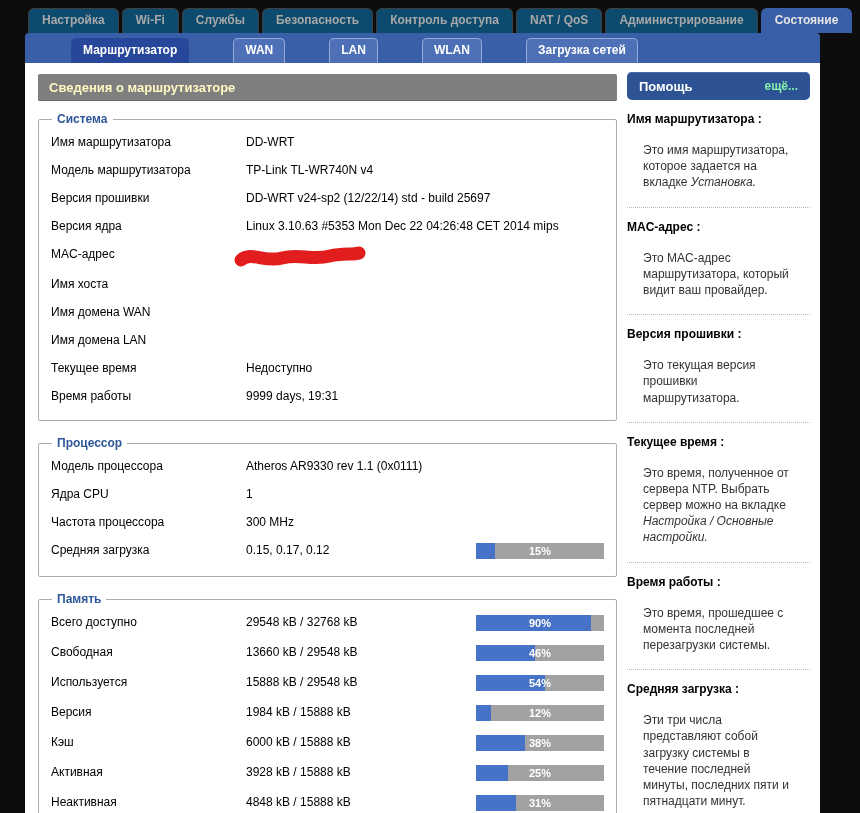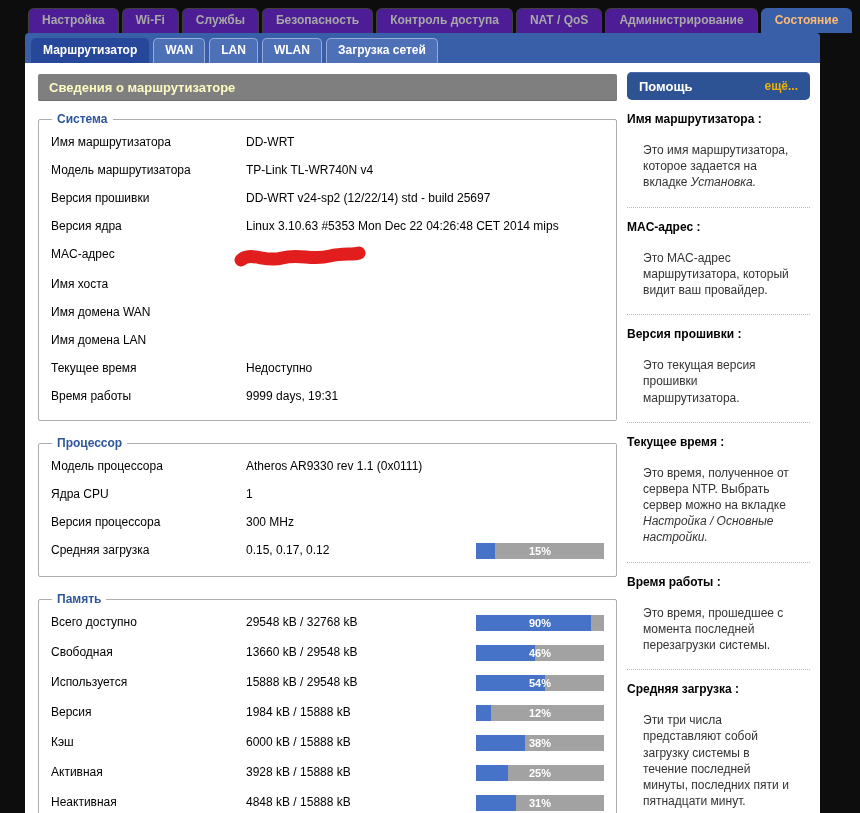--- a/index.html
+++ b/index.html
@@ -6,34 +6,34 @@
   body{
     width:860px;height:813px;overflow:hidden;
     background:#0d0d0d;
     font-family:"Liberation Sans","DejaVu Sans",sans-serif;
     position:relative;
   }
   .chrome{margin-left:25px;width:795px;}
   
   .tabs-row{display:flex;align-items:flex-end;padding:8px 0 0 3px;height:25px;}
   .tab{
-    background:#4c1d95;color:#a8a8a8;border:1px solid #3f3f3f;border-bottom:none;
+    background:#0c4a6e;color:#a8a8a8;border:1px solid #3f3f3f;border-bottom:none;
     border-radius:6px 6px 0 0;padding:5px 13px 6px;font-size:12px;font-weight:bold;
     margin-right:3px;cursor:pointer;white-space:nowrap;line-height:13px;
   }
-  .tab.active{background:#3a5fa9;color:#fdba74;border-color:#3a5fa9;}
+  .tab.active{background:#3a5fa9;color:#e5e5e5;border-color:#3a5fa9;}
   
   .subnav{
     background:#3a5fa9;height:30px;display:flex;align-items:flex-end;
     padding-left:6px;border-radius:4px 4px 0 0;
   }
   .subtab{
     background:#4d70b7;border:1px solid #97abd7;border-bottom:none;color:#fff;
     font-weight:bold;font-size:12px;padding:5px 11px 6px;border-radius:5px 5px 0 0;
-    margin-right:4px;cursor:pointer;white-space:nowrap;line-height:13px;
+    margin-right:4px;cursor:pointer;white-space:nowrap;line-height:13px;margin-left:40px;
   }
   .subtab.active{background:#27489a;border-color:#27489a;}
   
   .content{background:#ffffff;display:flex;min-height:750px;align-items:flex-start;}
   .main{width:600px;box-sizing:border-box;padding:8px 0 0 8px;}
   .title-bar{
     background:#7f7f7f;color:#fef9c3;font-weight:bold;font-size:13px;
     height:27px;line-height:27px;padding-left:11px;margin:3px 8px 2px 5px;
     border-radius:2px;box-shadow:inset 0 -1px 0 #6c6c6c;
   }
@@ -55,21 +55,21 @@
     color:#fff;font-weight:bold;font-size:11px;line-height:16px;
   }
   .scribble{margin:-4px 0 -6px -12px;display:block;}
   
   .help{width:195px;box-sizing:border-box;padding:9px 10px 0 2px;}
   .help-header{
     background:#2d5394;color:#fff;border-radius:5px;height:28px;
     display:flex;align-items:center;justify-content:space-between;
     padding:0 12px;font-weight:bold;font-size:13px;box-shadow:inset 0 1px 0 #4a6cac;
   }
-  .help-more{color:#eab308;font-size:12px;font-weight:bold;cursor:pointer;}
+  .help-more{color:#86efac;font-size:12px;font-weight:bold;cursor:pointer;}
   .help-topic h4{font-size:12px;color:#000;margin:12px 0 5px;}
   .help-topic p{font-size:12px;color:#333;margin:16px;line-height:1.35;}
   .help-topic .it{font-style:italic;}
   .divider{border-bottom:1px dotted #b9b9b9;margin:11px 0 1px;}
 </style>
 </head>
 <body>
 
 <div class="chrome">
   <div class="tabs-row">
@@ -148,21 +148,21 @@
         <div>
             <div class="info-row">
               <span class="info-label">Модель процессора</span>
               <span class="info-value">Atheros AR9330 rev 1.1 (0x0111)</span>
             </div>
             <div class="info-row">
               <span class="info-label">Ядра CPU</span>
               <span class="info-value">1</span>
             </div>
             <div class="info-row">
-              <span class="info-label">Версия процессора</span>
+              <span class="info-label">Частота процессора</span>
               <span class="info-value">300 MHz</span>
             </div>
             <div class="info-row">
               <span class="info-label">Средняя загрузка</span>
               <span class="info-value">0.15, 0.17, 0.12</span>
               <span class="bar">
                 <span class="bar-fill" style="width: 15%;"></span>
                 <span class="bar-label">15%</span>
               </span>
             </div>

